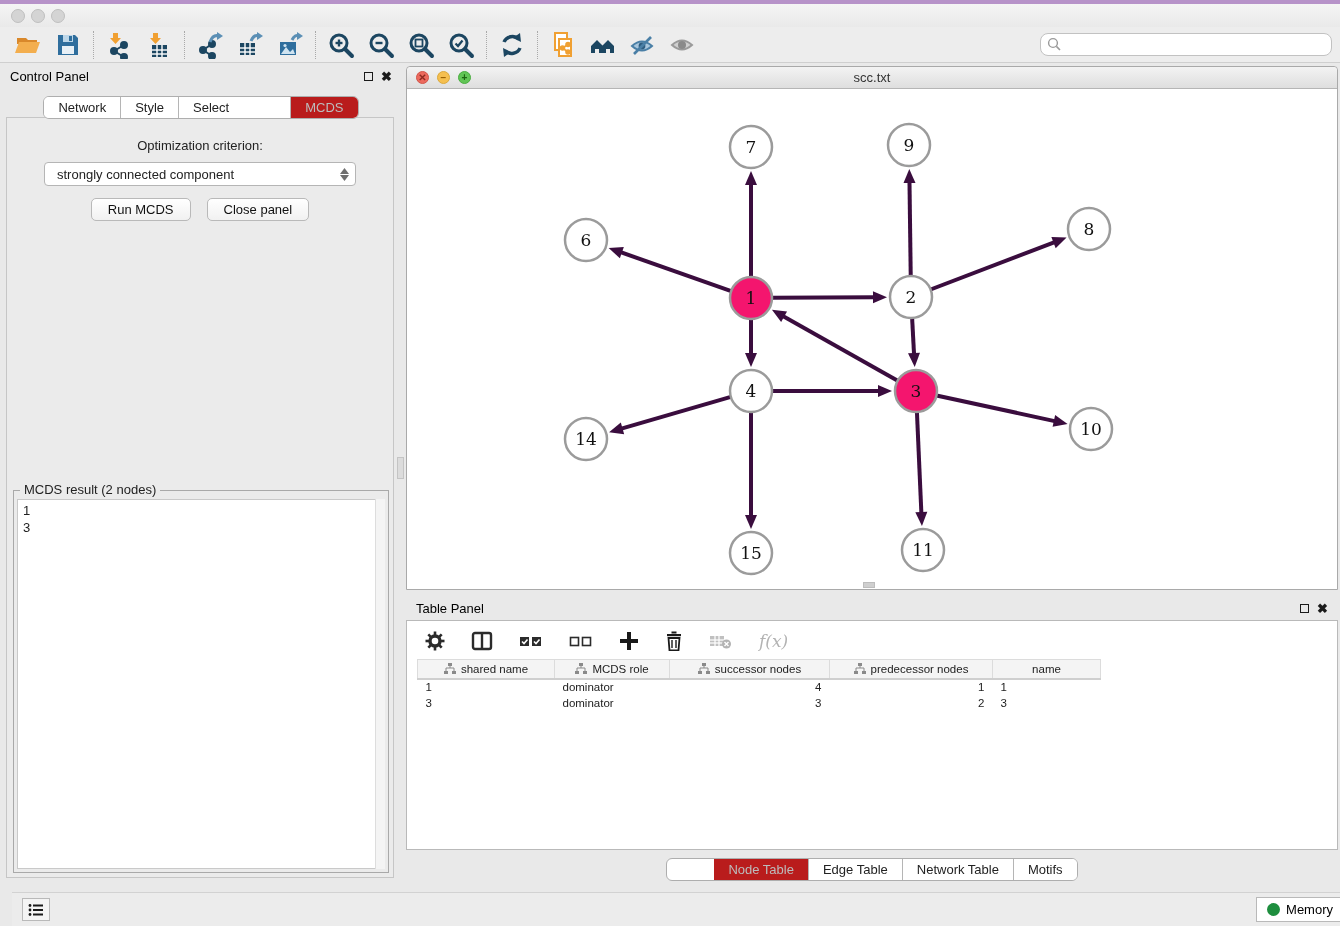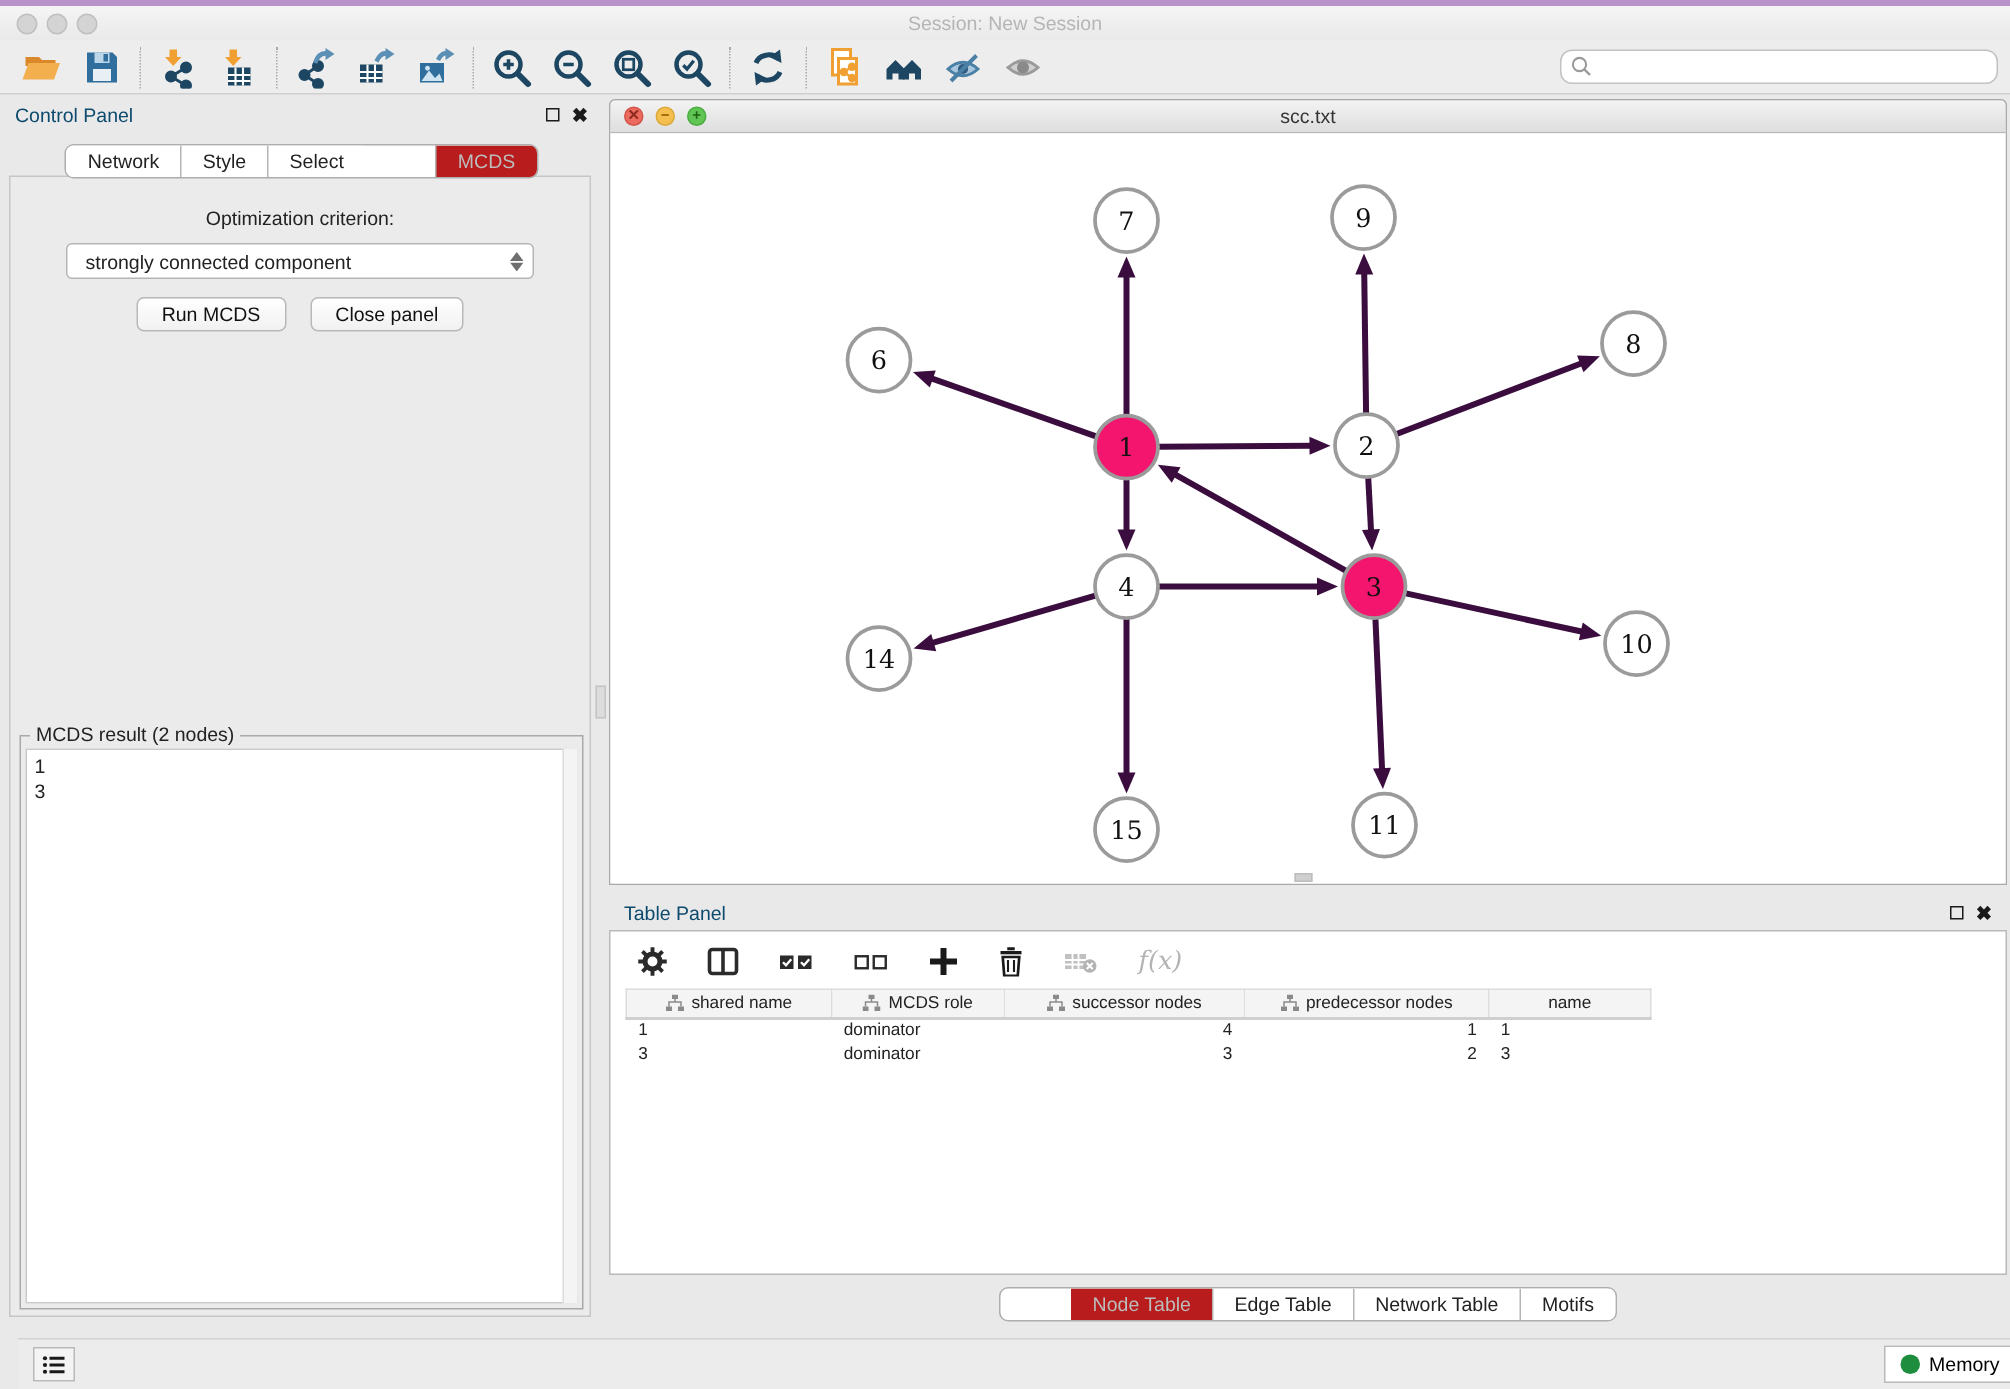--- a/index.html
+++ b/index.html
@@ -23,21 +23,21 @@
             border:none; background:transparent; cursor:default; }
   .tb-sep { height:28px; border-left:1px dotted #a9a9a9; margin:0 5px; }
   .search-wrap { margin-left:auto; position:relative; }
   .search-input { width:292px; height:23px; border:1px solid #c2c2c2; border-radius:8px;
                   background:#fff; padding:0 8px 0 26px; font-size:12px; outline:none; }
   .search-icon-span { position:absolute; left:7px; top:4px; }
 
   
   .control-panel { position:absolute; left:2px; top:64px; width:398px; height:818px; }
   .panel-header { height:24px; display:flex; align-items:center; padding:0 8px; }
-  .panel-header .ph-title { font-size:13px; color:#0c4a6e; }
+  .panel-header .ph-title { font-size:13px; color:#000000; }
   .ph-icons { margin-left:auto; display:flex; align-items:center; gap:8px; }
   .float-box { width:9px; height:9px; border:1.5px solid #1a1a1a; display:inline-block; }
   .close-x { font-size:13px; font-weight:bold; color:#1a1a1a; line-height:1; }
 
   .seg-tabs { display:inline-flex; border:1px solid #aeaeae; border-radius:6px; overflow:hidden;
               background:#fff; }
   .seg-tab { padding:3px 14px; font-size:13px; background:#fff; border-left:1px solid #b5b5b5; }
   .seg-tab:first-child { border-left:none; }
   .seg-tab.selected { background:#b91c1c; color:#bcbcbc;margin-left:47px; }
   .cp-tabs-row { position:absolute; top:32px; left:0; right:0; text-align:center; z-index:2; }
@@ -111,21 +111,20 @@
 <body>
 
 <div class="app">
 
   <div class="top-strip"></div>
 
   <div class="titlebar">
     <span class="traffic" style="left:11px"></span>
     <span class="traffic" style="left:31px"></span>
     <span class="traffic" style="left:51px"></span>
-    <div class="win-title">Session: New Session</div>
   </div>
 
   <div class="main-toolbar">
     <button class="tb-btn">
       <svg width="28" height="28" viewBox="0 0 28 28">
         <path d="M3 7h9l2 2h9v4H3z" fill="#d9882b"></path>
         <path d="M1 22l4-11h21l-4 11z" fill="#f3ae4e"></path>
       </svg>
     </button>
     <button class="tb-btn">

